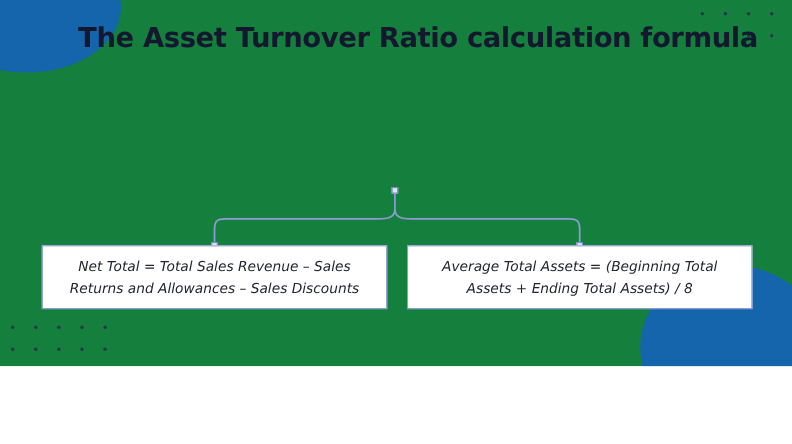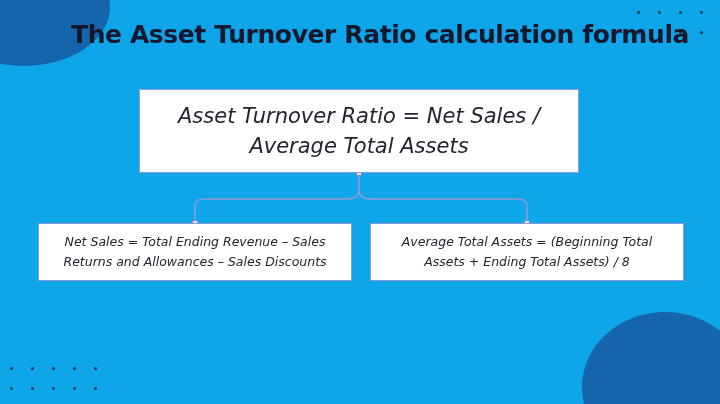--- a/index.html
+++ b/index.html
@@ -3,22 +3,22 @@
 <meta charset="utf-8">
 <style>
   html, body {
     margin: 0;
     padding: 0;
     background: #ffffff;
   }
   #slide {
     position: relative;
     width: 720px;
-    height: 404px;
-    background: #0ea5e9;
+    height: 333px;
+    background: #15803d;
     overflow: hidden;
     font-family: "Liberation Sans", sans-serif;
   }
 
   
   .blob {
     position: absolute;
     border-radius: 50%;
     background: #1565ad;
   }
@@ -175,19 +175,18 @@
   <svg id="connector" viewBox="0 0 720 404">
     <path d="M359 173 L359 190" fill="none" stroke="#8d9ad6" stroke-width="1.6"></path>
     <path d="M359 190 C359 198, 352 199, 344 199 L205 199 C197 199, 195 201, 195 209 L195 223" fill="none" stroke="#8d9ad6" stroke-width="1.6"></path>
     <path d="M359 190 C359 198, 366 199, 374 199 L517 199 C525 199, 527 201, 527 209 L527 223" fill="none" stroke="#8d9ad6" stroke-width="1.6"></path>
   </svg>
 
   <div class="handle" id="handle-root"></div>
   <div class="handle" id="handle-left"></div>
   <div class="handle" id="handle-right"></div>
 
-  <div class="node" id="node-root">Asset Turnover Ratio = Net Sales / Average Total Assets</div>
 
-  <div class="node" id="node-left">Net Sales = Total Ending Revenue – Sales Returns and Allowances – Sales Discounts</div>
+  <div class="node" id="node-left">Net Total = Total Sales Revenue – Sales Returns and Allowances – Sales Discounts</div>
 
   <div class="node" id="node-right">Average Total Assets = (Beginning Total Assets + Ending Total Assets) / 8</div>
 
 </div>
 
 </body></html>

